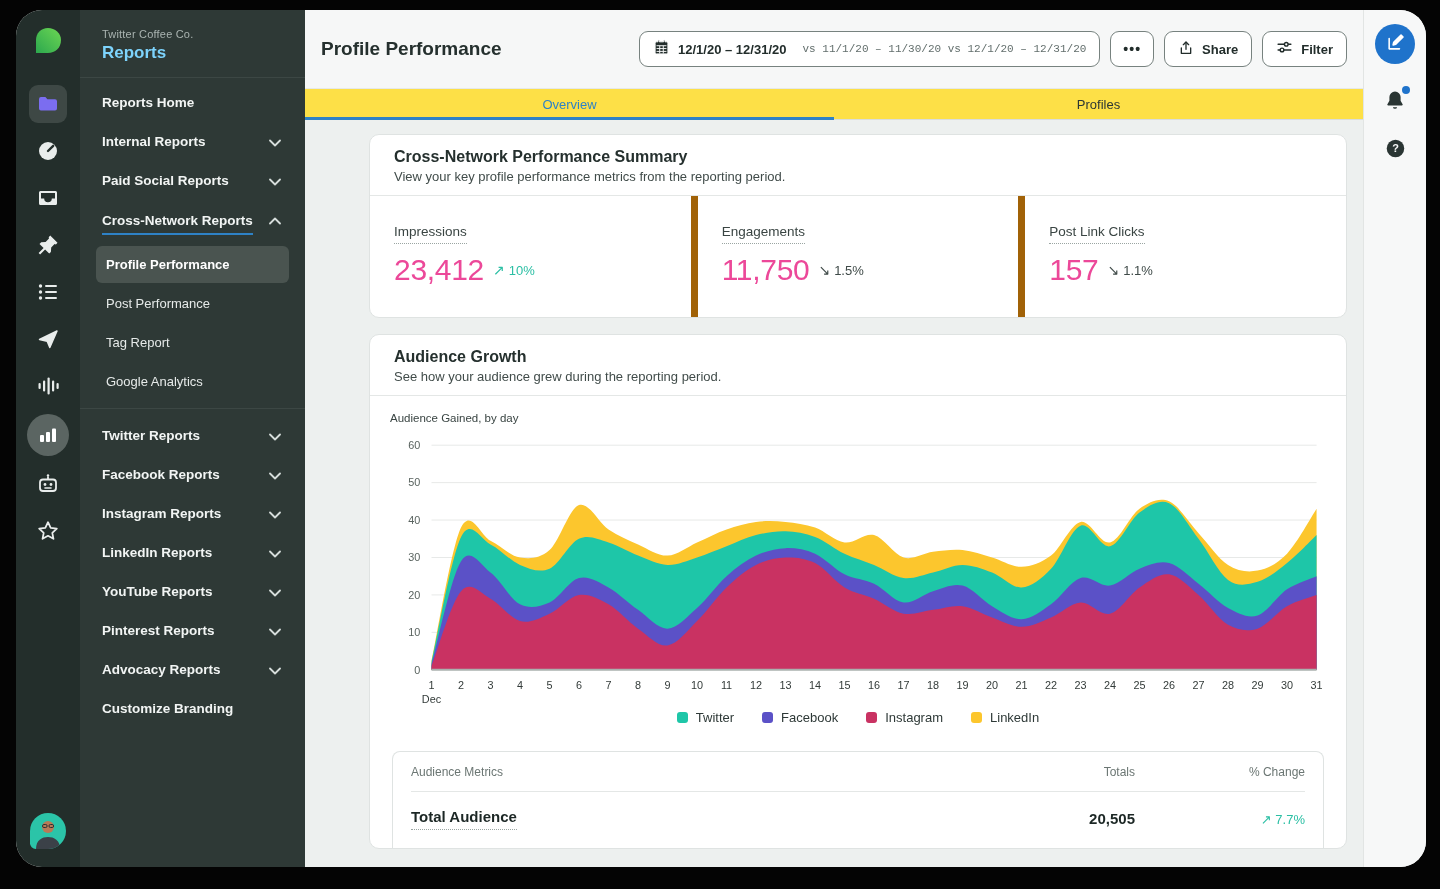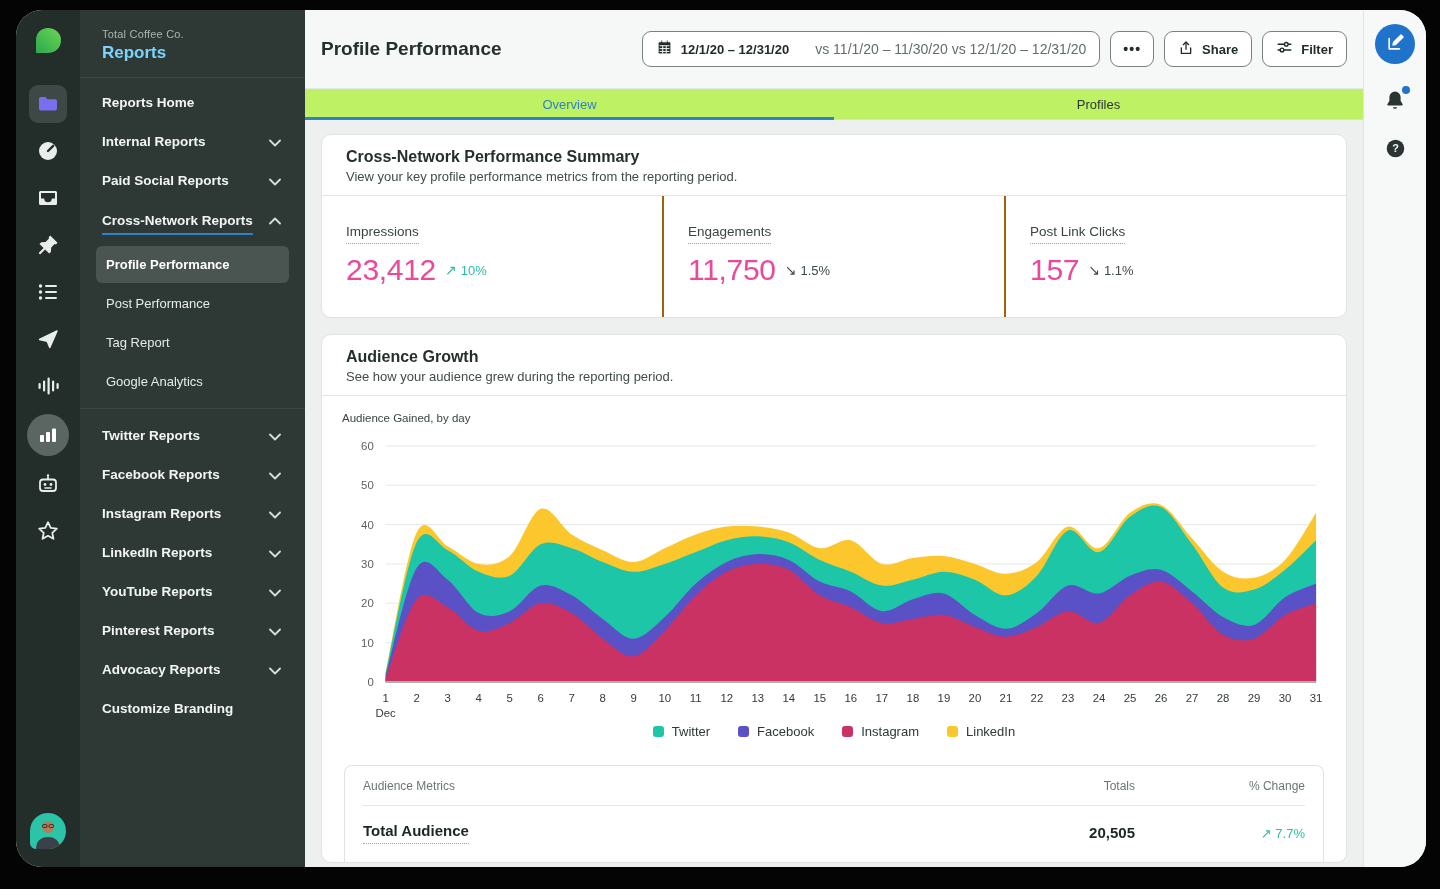--- a/index.html
+++ b/index.html
@@ -40,40 +40,40 @@
   .menu hr{border:none;border-top:1px solid #3c4744;margin:8px 0;}
 
   
   .main{flex:1;display:flex;flex-direction:column;min-width:0;}
   .topbar{height:78px;background:#f6f7f7;display:flex;align-items:center;
     padding:0 16px;flex-shrink:0;}
   .page-title{font-size:19px;font-weight:bold;color:#25302e;}
   .topbar .controls{margin-left:auto;display:flex;gap:10px;align-items:center;}
   .btn{height:36px;background:#fff;border:1px solid #77827f;border-radius:9px;display:flex;
     align-items:center;gap:8px;padding:0 13px;font-size:13px;font-weight:bold;color:#222d2b;cursor:pointer;}
-  .btn .vs{font-weight:normal;font-size:14px;color:#626e6c;margin-left:18px;}
+  .btn .vs{font-weight:normal;font-size:11px;color:#626e6c;margin-left:8px;font-family:Liberation Mono, monospace;}
   .btn.icon-only{padding:0 12px;letter-spacing:1px;font-size:14px;}
   .btn svg{flex-shrink:0;}
 
-  .tabbar{height:32px;background:#bef264;display:flex;border-top:1px solid #e6e9e8;
+  .tabbar{height:32px;background:#fde047;display:flex;border-top:1px solid #e6e9e8;
     border-bottom:1px solid #d9dddc;flex-shrink:0;}
   .tab{flex:1;display:flex;align-items:center;justify-content:center;font-size:13px;
     color:#2b3634;cursor:pointer;position:relative;}
   .tab.active{color:#2e82c6;}
   .tab.active::after{content:"";position:absolute;left:0;right:0;bottom:-1px;height:3px;background:#2e82c6;}
 
-  .content{flex:1;padding:14px 16px 0 16px;overflow:hidden;}
+  .content{flex:1;padding:14px 16px 0 16px;overflow:hidden;margin-left:48px;}
   .card{background:#fff;border:1px solid #dfe3e2;border-radius:10px;}
   .card-head{padding:13px 24px 11px 24px;border-bottom:1px solid #e4e7e6;}
   .card-title{font-size:16px;font-weight:bold;color:#25302e;}
   .card-sub{font-size:13px;color:#414c4a;margin-top:3px;}
 
   
   .metrics-row{display:flex;}
-  .metric{flex:1;padding:26px 24px 30px 24px;border-right:2px solid #a16207;}
+  .metric{flex:1;padding:26px 24px 30px 24px;border-right:7px solid #a16207;}
   .metric:last-child{border-right:none;}
   .metric-label{display:inline-block;font-size:13.5px;color:#39444.2;color:#3a4543;
     border-bottom:1px dotted #9aa5a2;padding-bottom:4px;cursor:pointer;}
   .metric-line{margin-top:9px;display:flex;align-items:center;gap:9px;}
   .metric-value{font-size:30px;font-weight:normal;color:#ec4899;letter-spacing:-.3px;}
   .metric-change{font-size:13px;display:flex;align-items:center;gap:4px;}
   .metric-change .arr{font-size:14px;}
   .metric-change.up{color:#2bbfa4;}
   .metric-change.down{color:#3f4a48;}
 
@@ -199,21 +199,21 @@
         <circle cx="18" cy="14" r="6" fill="#b97a56"></circle>
         <path d="M6 36 C6 27 12 24 18 24 C24 24 30 27 30 36 Z" fill="#3b4148"></path>
         <rect x="12.5" y="11.5" width="4.6" height="3" rx="1.4" fill="none" stroke="#2b2f33" stroke-width="1"></rect>
         <rect x="19" y="11.5" width="4.6" height="3" rx="1.4" fill="none" stroke="#2b2f33" stroke-width="1"></rect>
       </svg>
     </div>
   </div>
 
   <div class="menu">
     <div class="menu-head">
-      <div class="menu-company">Total Coffee Co.</div>
+      <div class="menu-company">Twitter Coffee Co.</div>
       <div class="menu-title">Reports</div>
     </div>
     <ul class="nav" id="nav-top">
         <li class="nav-item">
           <span class="lbl">Reports Home</span>
         </li>
         <li class="nav-item">
           <span class="lbl">Internal Reports</span>
           <span class="chev down">
             <svg width="12" height="8" viewBox="0 0 12 8">

